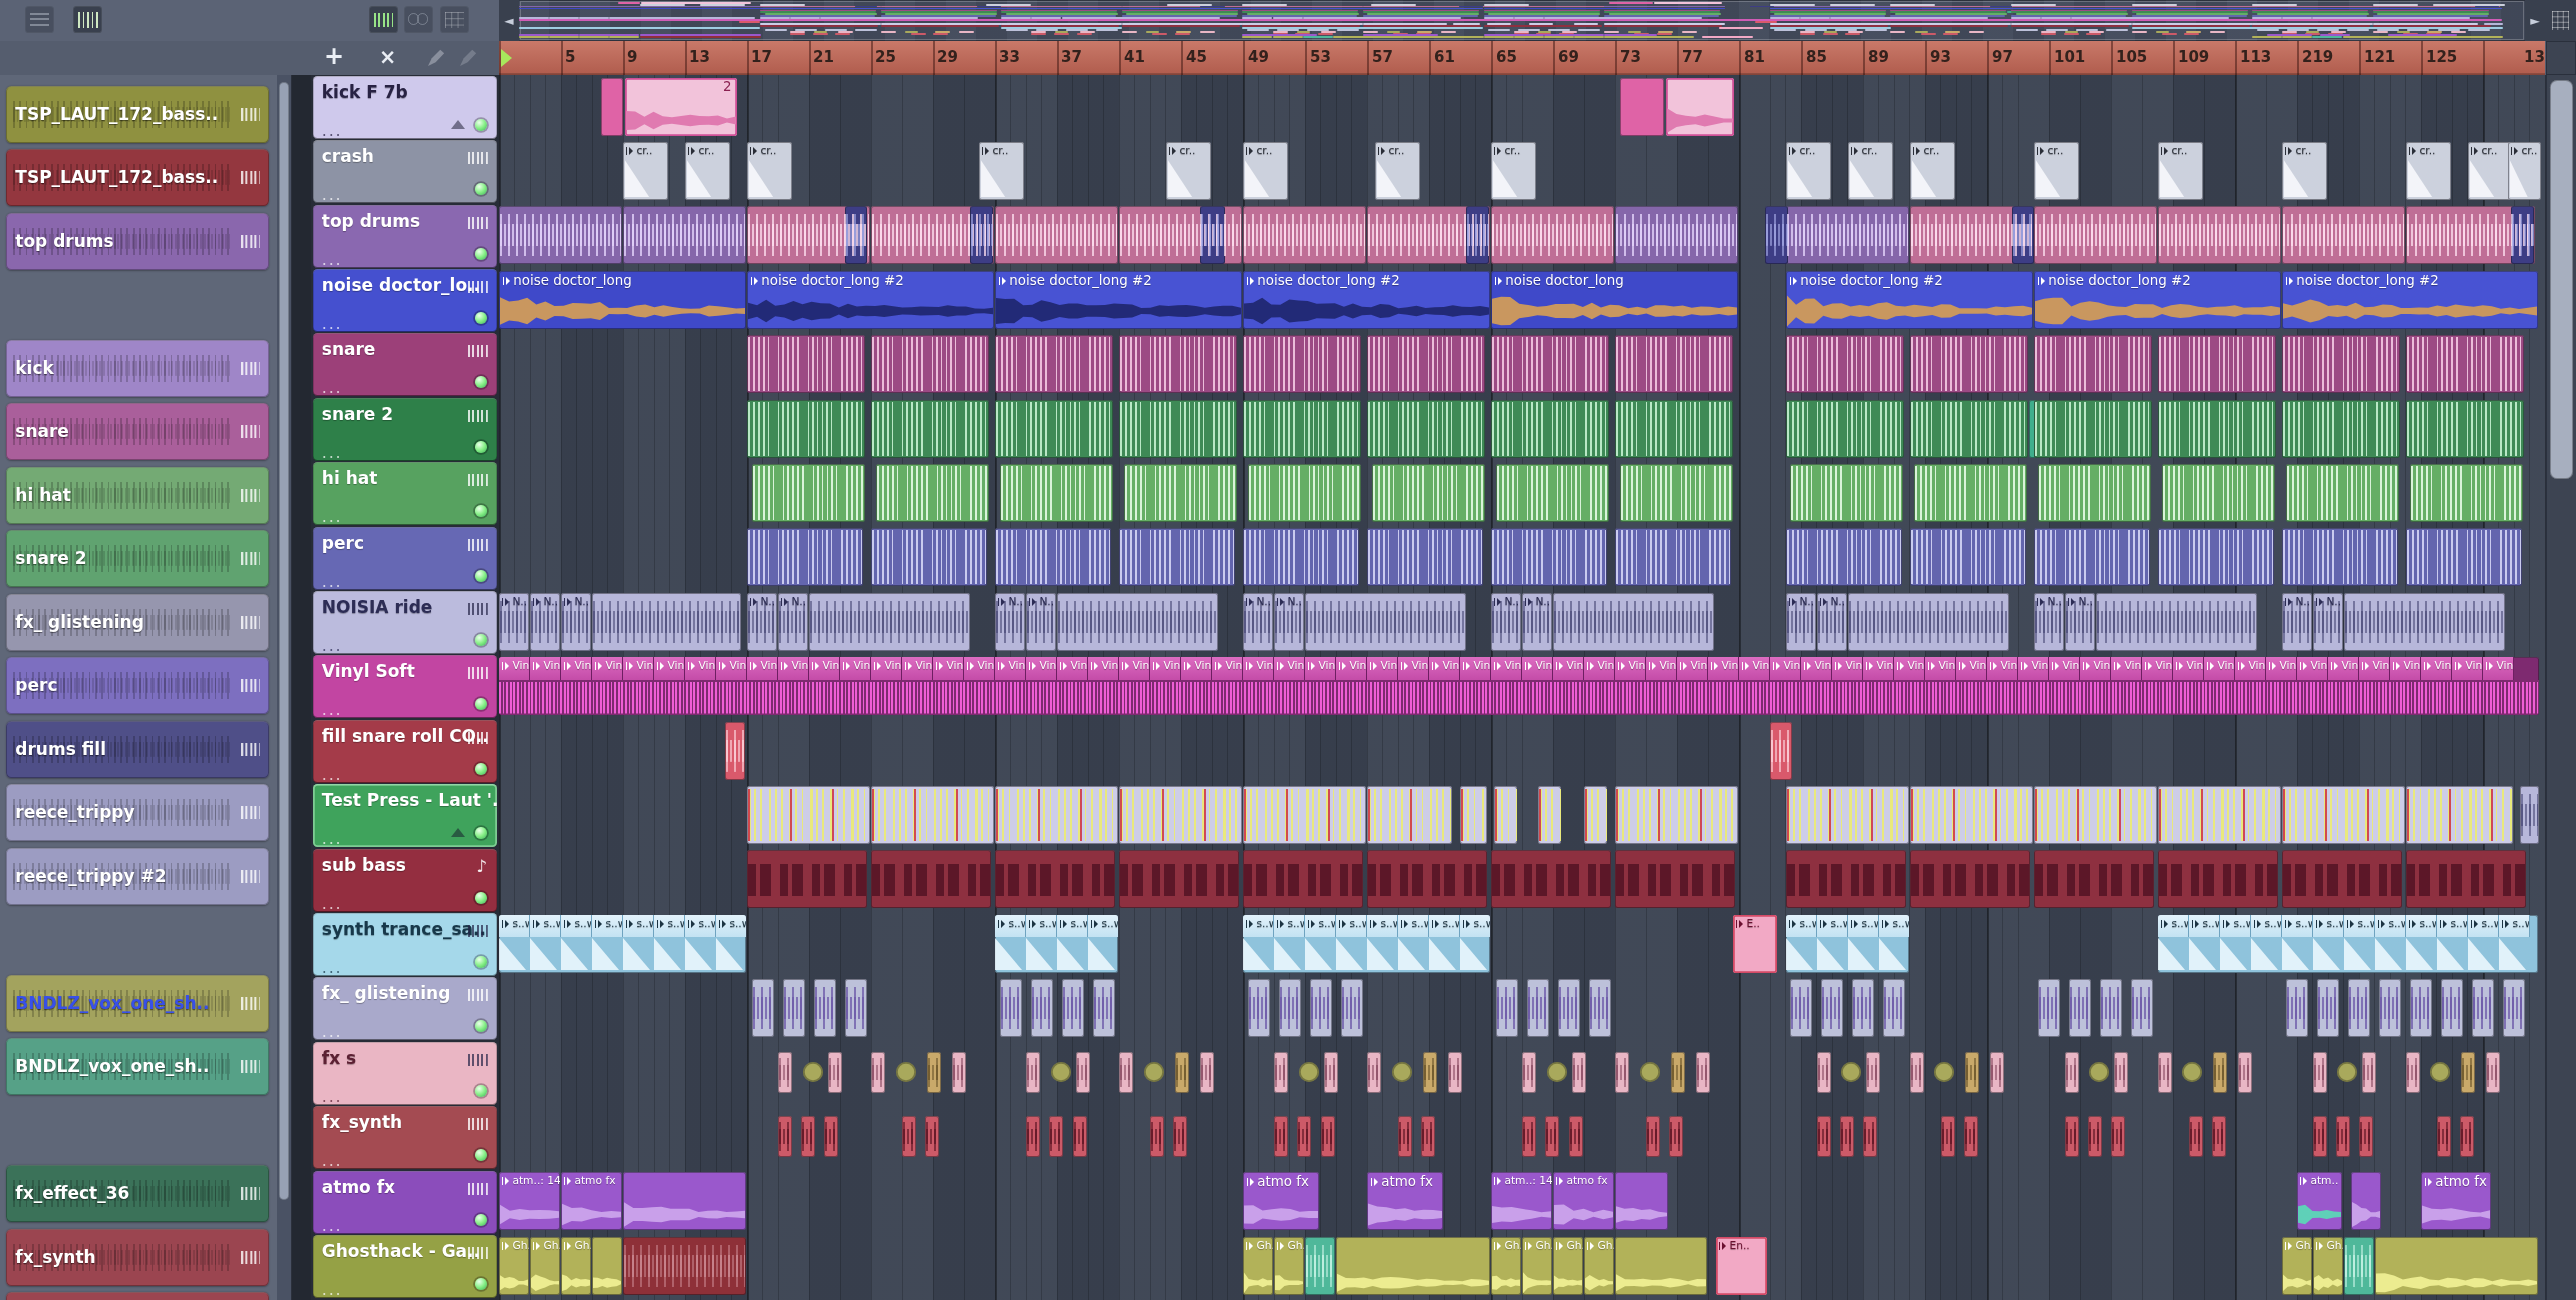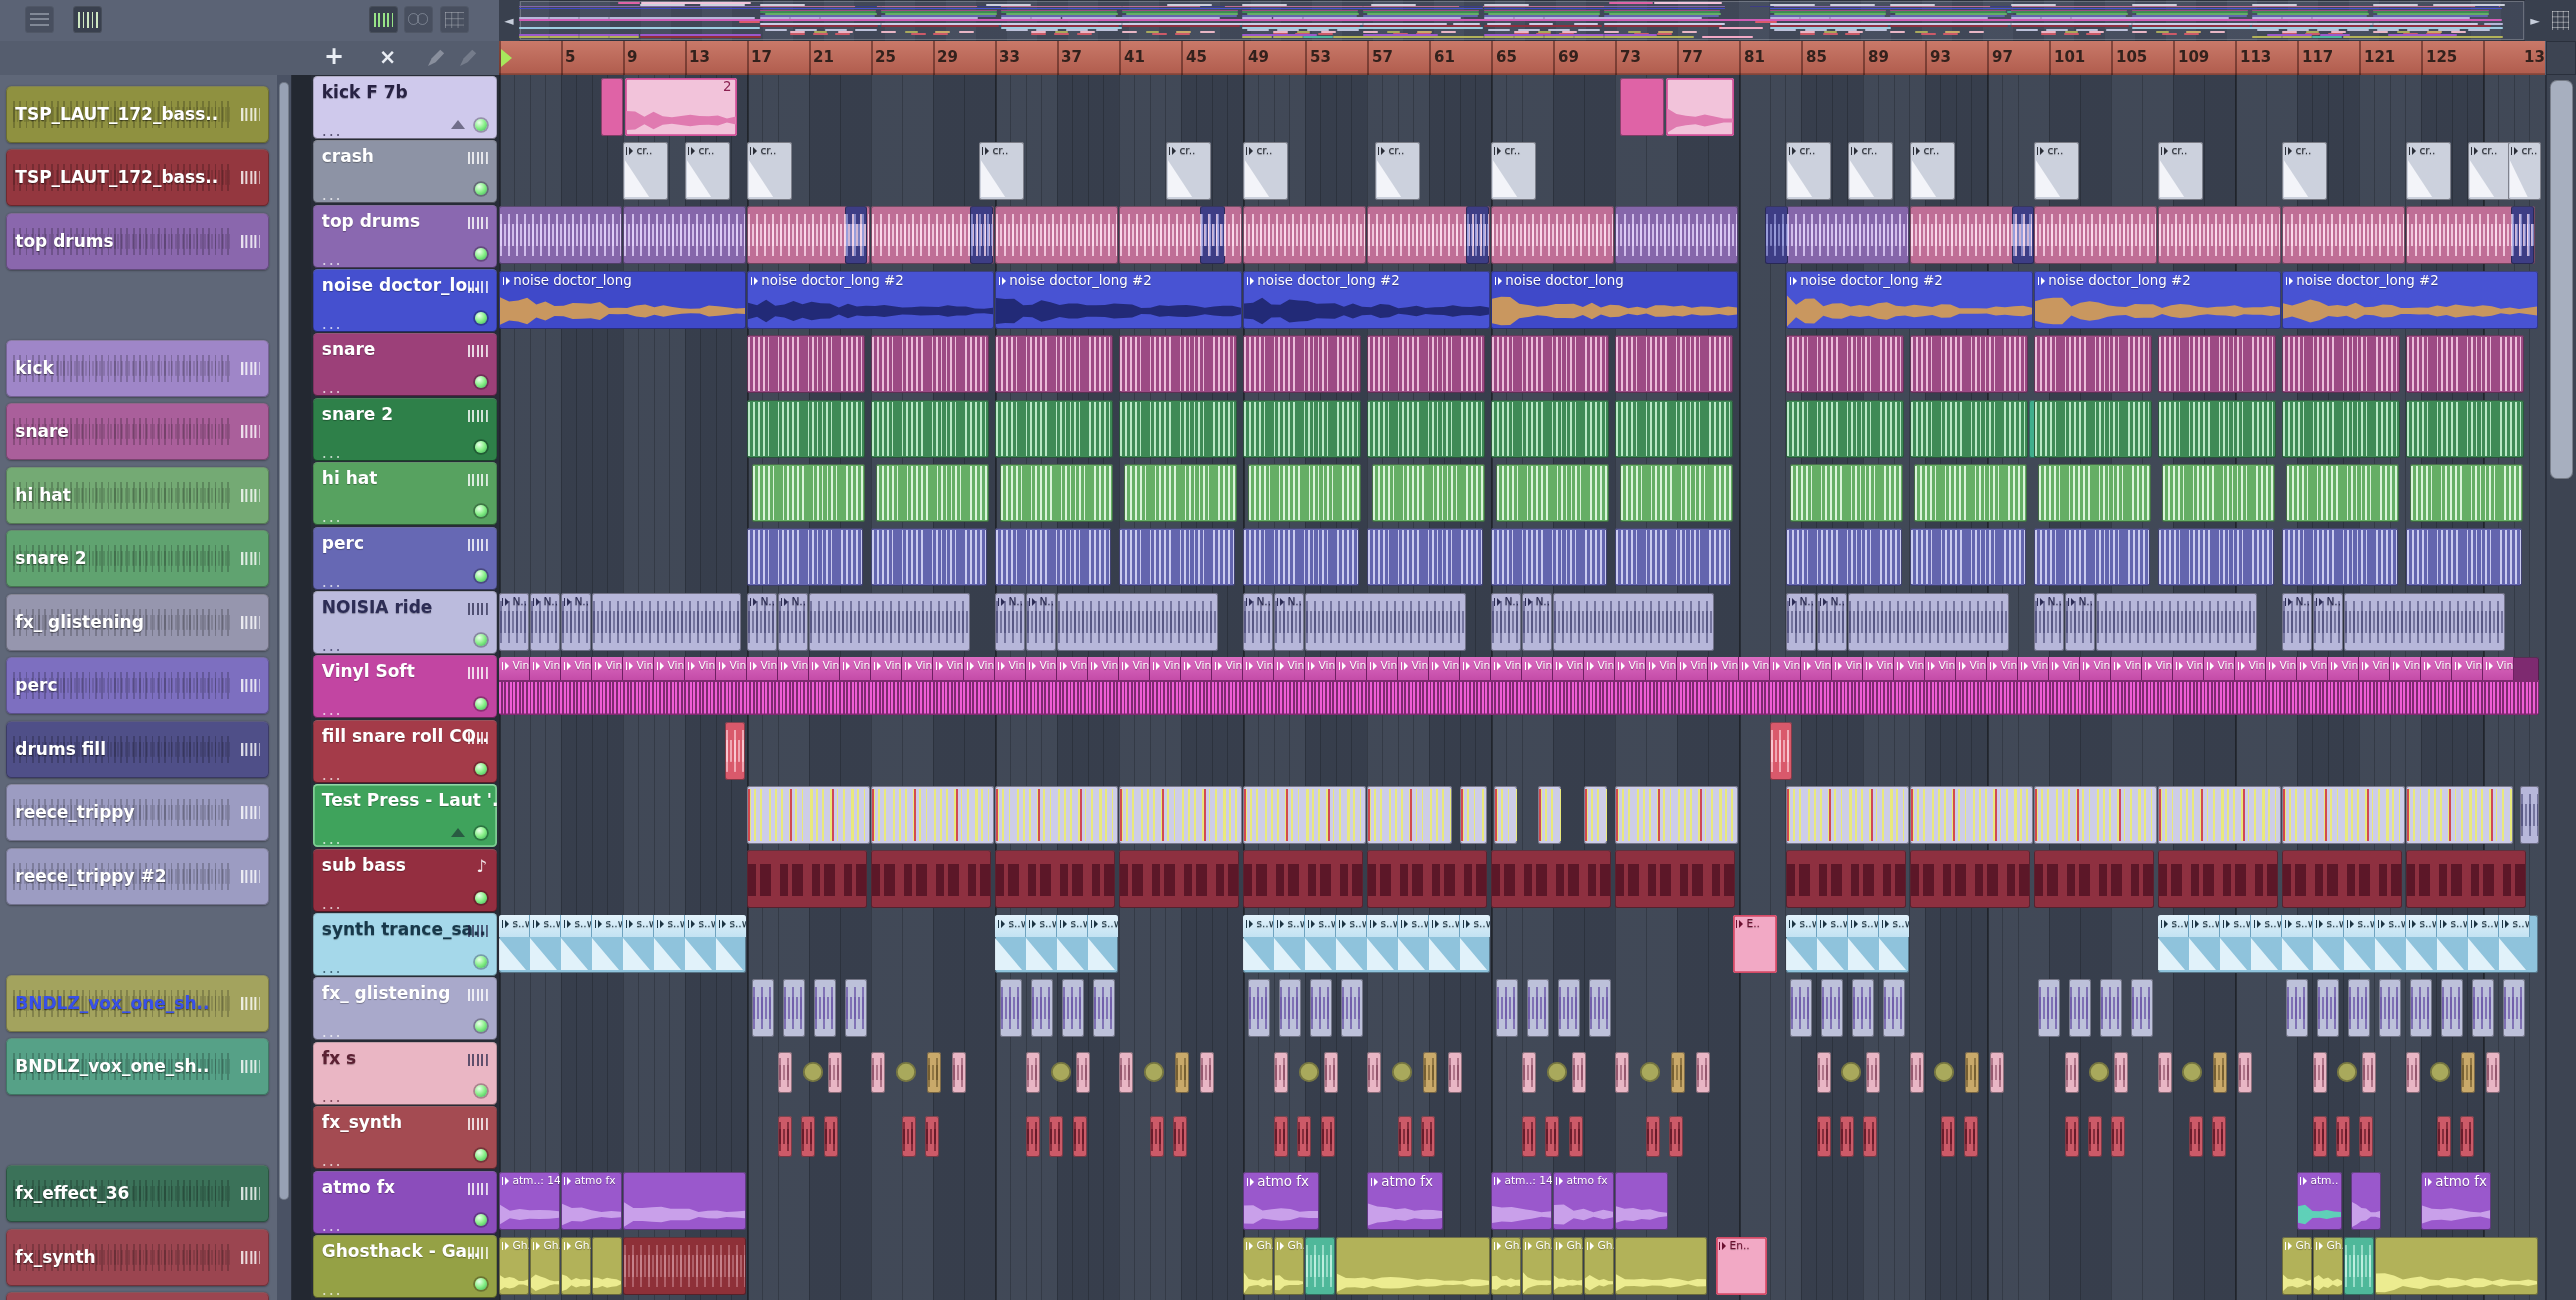--- a/index.html
+++ b/index.html
@@ -465,21 +465,21 @@
         <span class="rnum" style="left: 1183px;">77</span>
         <span class="rnum" style="left: 1245px;">81</span>
         <span class="rnum" style="left: 1307px;">85</span>
         <span class="rnum" style="left: 1369px;">89</span>
         <span class="rnum" style="left: 1431px;">93</span>
         <span class="rnum" style="left: 1493px;">97</span>
         <span class="rnum" style="left: 1555px;">101</span>
         <span class="rnum" style="left: 1617px;">105</span>
         <span class="rnum" style="left: 1679px;">109</span>
         <span class="rnum" style="left: 1741px;">113</span>
-        <span class="rnum" style="left: 1803px;">117</span>
+        <span class="rnum" style="left: 1803px;">219</span>
         <span class="rnum" style="left: 1865px;">121</span>
         <span class="rnum" style="left: 1927px;">125</span>
         <span class="rnum" style="left: 1989px; margin-top: 36px;">129</span>
         <span class="rnum" style="left: 2025px;">133</span>
       </div>
     <div id="ruler-corner"></div>
   </div>
 
   <div id="picker">
       <div class="pitem" style="top: 10.7px; background: linear-gradient(rgb(143, 145, 64), rgb(143, 145, 64)) rgb(143, 145, 64);">

